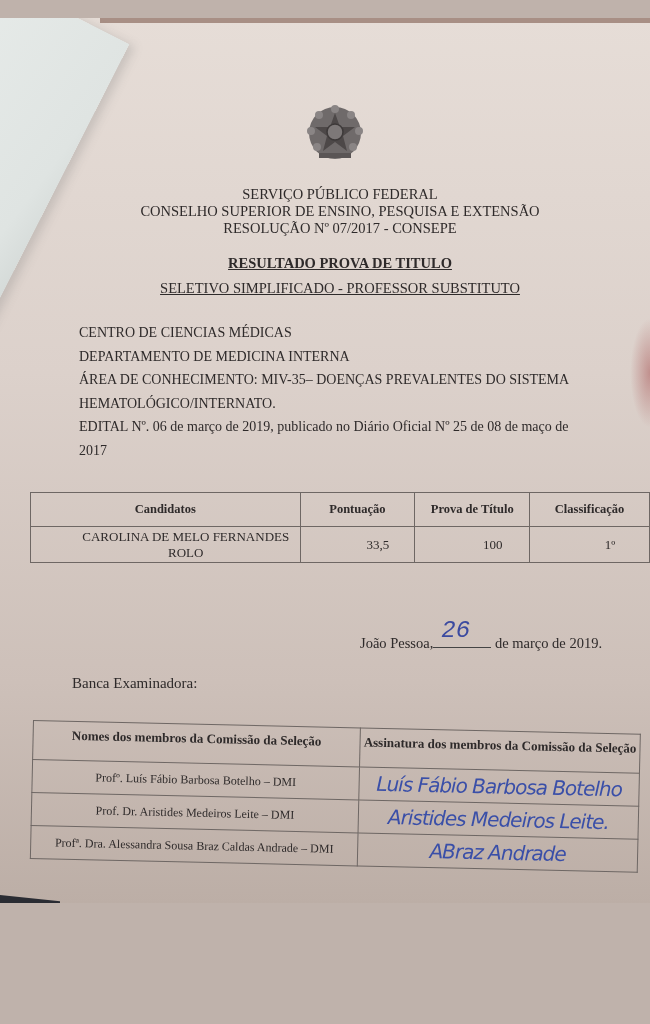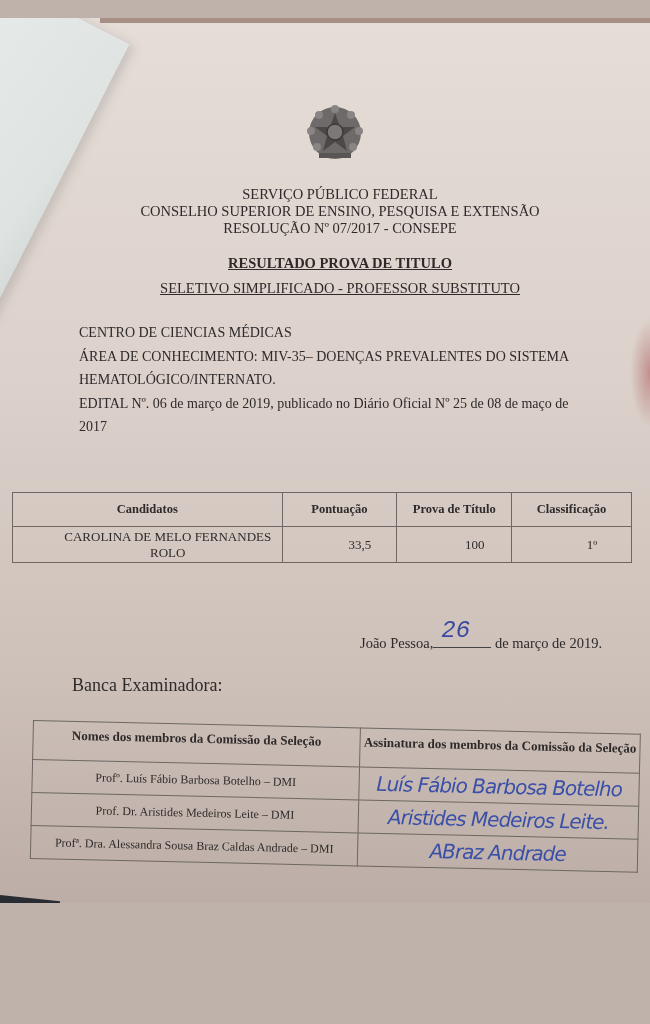--- a/index.html
+++ b/index.html
@@ -101,21 +101,21 @@
       border-collapse: collapse;
       position: absolute;
       font-family: "Liberation Serif", "DejaVu Serif", serif;
       color: #2e2a2a;
     }
     td, th {
       border: 1px solid #6e6764;
       padding: 0;
     }
     .results {
-      left: 12px; top: 474px;
+      left: 30px; top: 474px;
       width: 620px;
       font-size: 13px;
     }
     .results th {
       height: 33px;
       font-weight: bold;
       font-size: 12.5px;
     }
     .results td {
       height: 35px;
@@ -141,21 +141,21 @@
       position: absolute;
       left: 8px; top: -14px;
       font-family: Liberation Mono, monospace;
       font-size: 24px;
       color: #3b4aa0;
       font-style: italic;
     }
     .banca {
       position: absolute;
       left: 72px; top: 657px;
-      font-size: 18px;
+      font-size: 15px;
     }
     .committee {
       left: 33px; top: 702px;
       width: 608px;
       font-size: 12px;
       transform: rotate(1.3deg);
       transform-origin: left top;
     }
     .committee th {
       font-weight: bold;
@@ -208,20 +208,21 @@
       <div>SERVIÇO PÚBLICO FEDERAL</div>
       <div>CONSELHO SUPERIOR DE ENSINO, PESQUISA E EXTENSÃO</div>
       <div>RESOLUÇÃO Nº 07/2017 - CONSEPE</div>
     </div>
 
     <div class="title">RESULTADO PROVA DE TITULO</div>
     <div class="subtitle">SELETIVO SIMPLIFICADO - PROFESSOR SUBSTITUTO</div>
 
     <div class="info">
       <div>CENTRO DE CIENCIAS MÉDICAS</div>
+      <div>DEPARTAMENTO DE MEDICINA INTERNA</div>
       <div>ÁREA DE CONHECIMENTO: MIV-35– DOENÇAS PREVALENTES DO SISTEMA</div>
       <div>HEMATOLÓGICO/INTERNATO.</div>
       <div>EDITAL Nº. 06 de março de 2019, publicado no Diário Oficial Nº 25 de 08 de maço de</div>
       <div>2017</div>
     </div>
 
     <table class="results">
       <colgroup>
         <col style="width:270px">
           <col style="width:115px">

